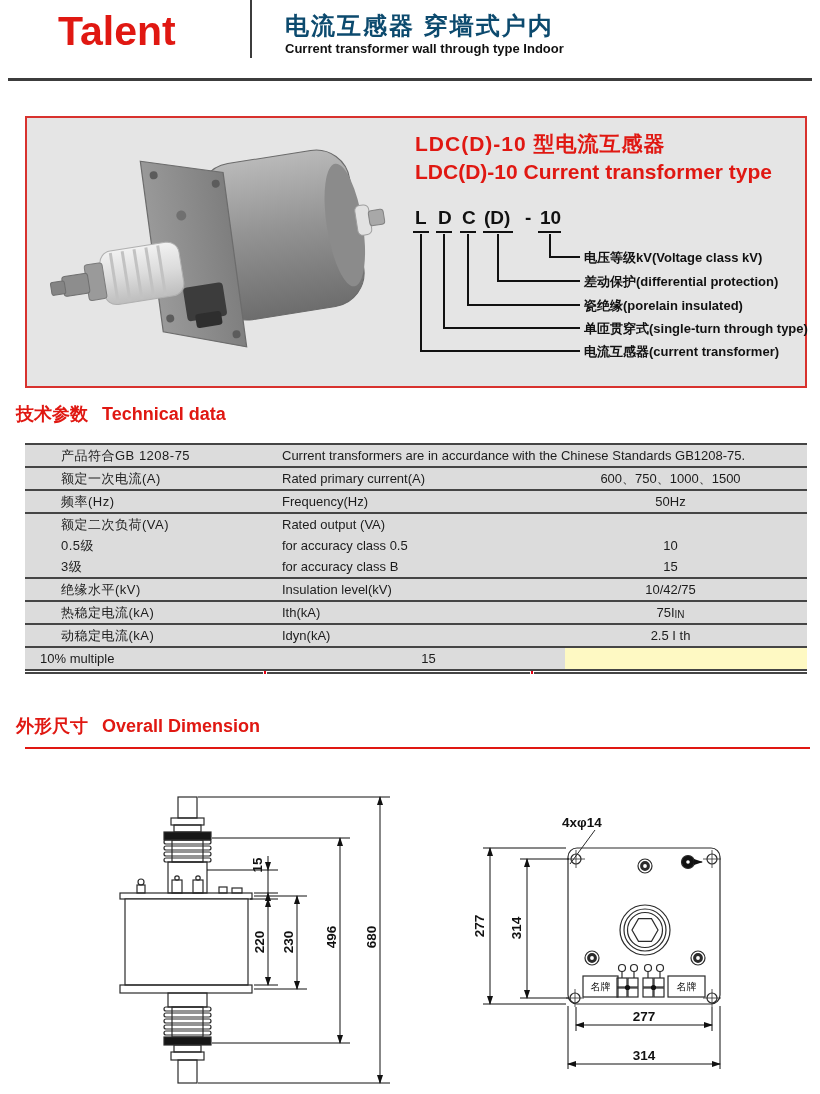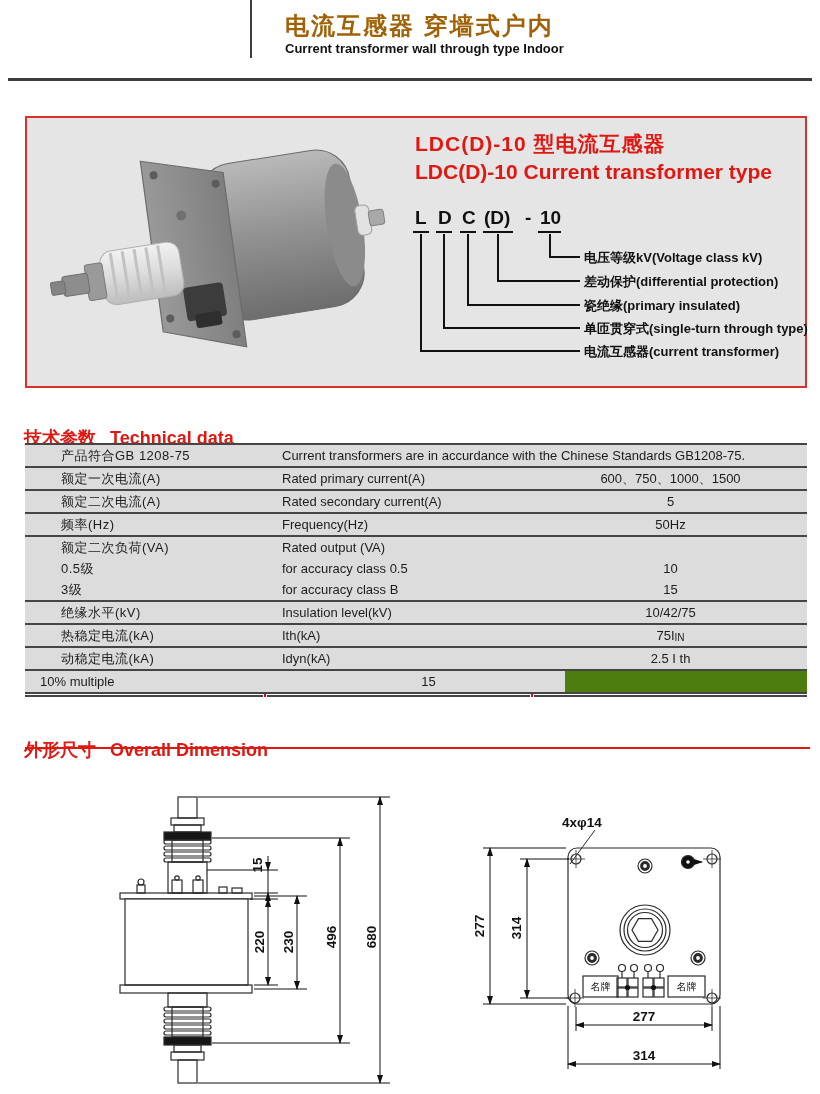--- a/index.html
+++ b/index.html
@@ -10,44 +10,44 @@
     --cellbg:#dcdcdc;
     --draw:#2b2b2b;
   }
   html,body{margin:0;padding:0;background:#fff;}
   body{font-family:"Liberation Sans","DejaVu Sans",sans-serif;color:var(--ink);}
   .page{position:relative;width:820px;height:1094px;background:#fff;overflow:hidden;}
 
   
   .logo{position:absolute;left:58px;top:8px;font-size:41px;font-weight:bold;color:var(--red);letter-spacing:0px;}
   .h-divider{position:absolute;left:250px;top:0;width:2px;height:58px;background:#3c3c3c;}
-  .title-zh{position:absolute;left:285px;top:10px;font-size:24px;font-weight:bold;letter-spacing:2px;color:#a16207;}
+  .title-zh{position:absolute;left:285px;top:10px;font-size:24px;font-weight:bold;letter-spacing:2px;color:#0c4a6e;}
   .title-en{position:absolute;left:285px;top:41px;font-size:13px;font-weight:bold;color:#111;}
   .h-rule{position:absolute;left:8px;top:78px;width:804px;height:3px;background:#3c3c3c;}
 
   
   .product-box{position:absolute;left:25px;top:116px;width:778px;height:268px;border:2px solid #d8322e;background:#e5e5e5;}
   .photo{position:absolute;left:12px;top:6px;}
   .pname{position:absolute;left:388px;font-size:21px;font-weight:bold;color:var(--red);white-space:nowrap;}
   .pname.zh{top:12px;letter-spacing:1px;}
   .pname.en{top:42px;}
   .mletter{position:absolute;top:89px;font-size:19px;font-weight:bold;color:#111;}
   .munder{position:absolute;top:113px;height:2px;background:#111;}
   .mline{position:absolute;background:#111;}
   .mlabel{position:absolute;left:557px;font-size:13px;font-weight:bold;color:#111;white-space:nowrap;}
 
   
-  .sec-head{position:absolute;left:24px;font-size:18px;font-weight:bold;color:var(--red);margin-top:24px;}
+  .sec-head{position:absolute;left:16px;font-size:18px;font-weight:bold;color:var(--red);}
   .sec-head .en{margin-left:14px;}
   .red-rule{position:absolute;left:25px;width:785px;height:2px;background:var(--red);}
 
   
   .ttable{position:absolute;left:25px;top:443px;width:782px;border-top:2px solid var(--line);}
   .ttable::after{content:"";display:block;height:2px;background:var(--line);margin-top:1px;}
-  .trow{position:relative;display:flex;background:#4d7c0f;border-bottom:2px solid var(--line);}
+  .trow{position:relative;display:flex;background:#fef9c3;border-bottom:2px solid var(--line);}
   .cell{background:var(--cellbg);display:flex;align-items:center;font-size:13px;height:21px;box-sizing:border-box;}
   .c1{width:242px;padding-left:36px;letter-spacing:0.5px;}
   .c2{width:267px;padding-left:15px;}
   .c3{width:273px;justify-content:center;text-align:center;}
   .cspan{width:540px;padding-left:15px;}
   .cellcol{flex-direction:column;align-items:stretch;height:63px;padding:0;}
   .cellcol .ln{height:21px;line-height:21px;box-sizing:border-box;}
   .cellcol.c1 .ln{padding-left:0;}
   .cellcol.c1{padding-left:36px;}
   .cellcol.c2{padding-left:15px;}
@@ -61,20 +61,21 @@
   .dwg{position:absolute;}
   svg text{font-family:"Liberation Sans","DejaVu Sans",sans-serif;fill:#111;}
   .dimtxt{font-size:13.5px;font-weight:bold;}
   .smalltxt{font-size:10px;}
 </style>
 </head>
 <body>
 
 <div class="page">
 
+  <div class="logo">Talent</div>
   <div class="h-divider"></div>
   <div class="title-zh">电流互感器 穿墙式户内</div>
   <div class="title-en">Current transformer wall through type Indoor</div>
   <div class="h-rule"></div>
 
   <div class="product-box">
 
     <svg class="photo" width="362" height="252" viewBox="0 0 362 252">
       <defs>
         <linearGradient id="gBody" x1="0" y1="0" x2="0" y2="1">
@@ -147,21 +148,21 @@
     <div class="mline" style="left:522px;top:116px;width:1.5px;height:23px"></div>
 
     <div class="mline" style="left:522px;top:138px;width:31px;height:1.5px"></div>
     <div class="mline" style="left:470px;top:162px;width:83px;height:1.5px"></div>
     <div class="mline" style="left:440px;top:186px;width:113px;height:1.5px"></div>
     <div class="mline" style="left:416px;top:209px;width:137px;height:1.5px"></div>
     <div class="mline" style="left:393px;top:232px;width:160px;height:1.5px"></div>
 
     <div class="mlabel" style="top:131px">电压等级kV(Voltage class kV)</div>
     <div class="mlabel" style="top:155px">差动保护(differential protection)</div>
-    <div class="mlabel" style="top:179px">瓷绝缘(primary insulated)</div>
+    <div class="mlabel" style="top:179px">瓷绝缘(porelain insulated)</div>
     <div class="mlabel" style="top:202px">单匝贯穿式(single-turn through type)</div>
     <div class="mlabel" style="top:225px">电流互感器(current transformer)</div>
   </div>
 
   <div class="sec-head" style="top:402px">
     <span>技术参数</span><span class="en">Technical data</span>
   </div>
 
   <div class="ttable">
     <div class="vsep vsep1"></div>
@@ -171,25 +172,20 @@
       <div class="cell c1">产品符合GB 1208-75</div>
       <div class="cell cspan">Current transformers are in accurdance with the Chinese Standards GB1208-75.</div>
     </div>
 
     <div class="trow">
       <div class="cell c1">额定一次电流(A)</div>
       <div class="cell c2">Rated primary current(A)</div>
       <div class="cell c3">600、750、1000、1500</div>
     </div>
 
-    <div class="trow">
-      <div class="cell c1">额定二次电流(A)</div>
-      <div class="cell c2">Rated secondary current(A)</div>
-      <div class="cell c3">5</div>
-    </div>
 
     <div class="trow">
       <div class="cell c1">频率(Hz)</div>
       <div class="cell c2">Frequency(Hz)</div>
       <div class="cell c3">50Hz</div>
     </div>
 
     <div class="trow">
       <div class="cell c1 cellcol">
         <div class="ln">额定二次负荷(VA)</div>

